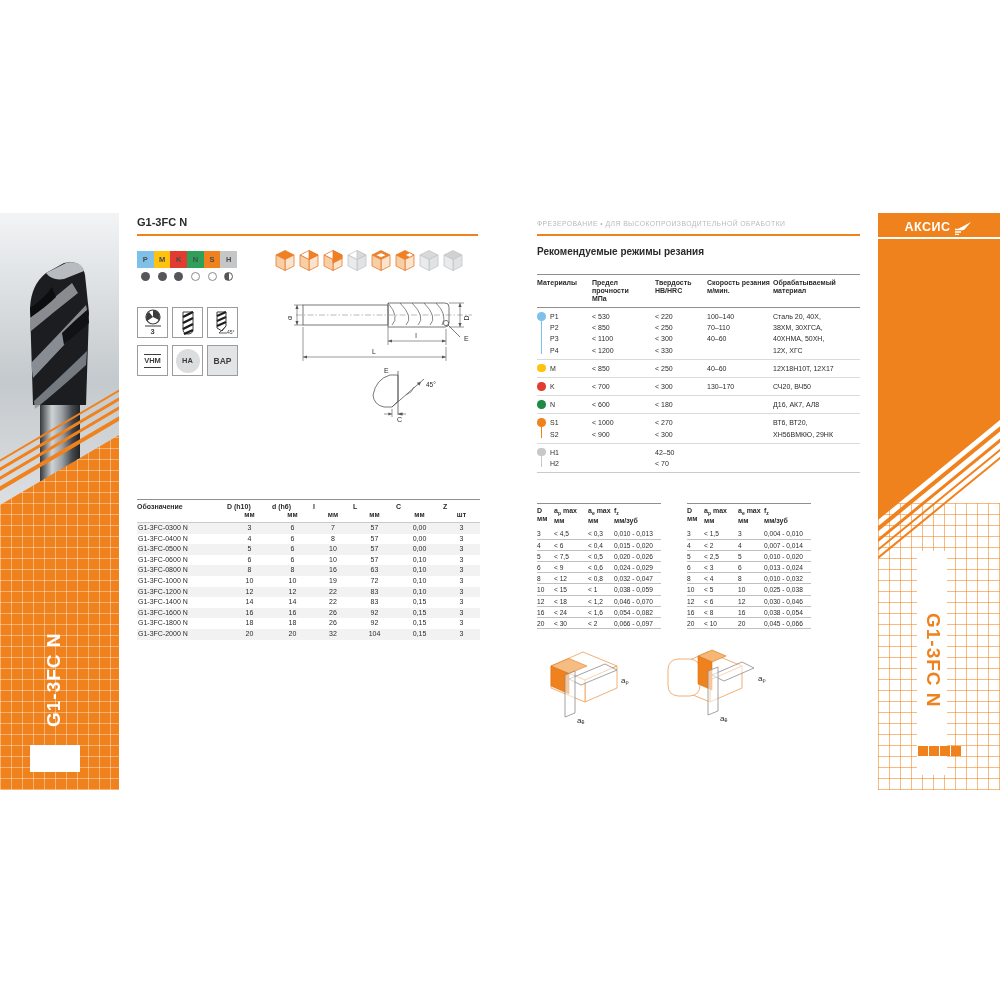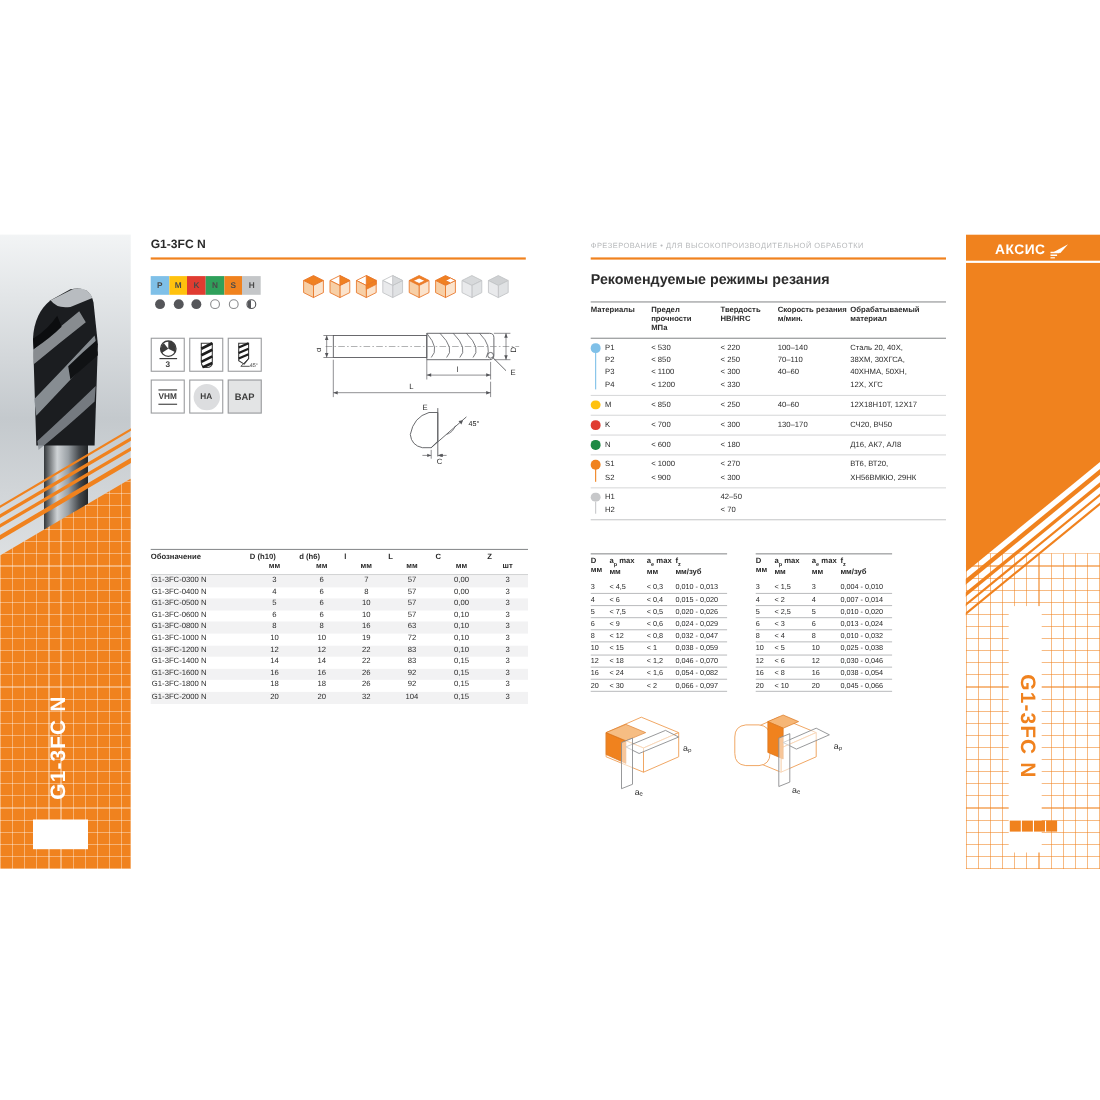--- a/index.html
+++ b/index.html
@@ -74,21 +74,21 @@
   .ibox.gray { background:#e3e4e5; border-color:#9a9c9e; }
   .ibox .t { font-size:7.5px; font-weight:bold; color:#3c3c3c; }
   .ibox .circle { width:24px; height:24px; border-radius:50%; background:#dcdddf;
      display:flex; align-items:center; justify-content:center; }
   .vhm-line { width:17px; height:1px; background:#3c3c3c; margin:1.5px 0; }
 
   
   .drawing { position:absolute; left:288px; top:283px; }
 
   
-  .cm-title { position:absolute; left:537px; top:246px; font-size:13px; font-weight:bold; }
+  .cm-title { position:absolute; left:537px; top:246px; font-size:10px; font-weight:bold; }
   .cm { position:absolute; left:537px; top:274px; width:323px; font-size:7px; }
   .cm-head { display:grid; grid-template-columns:55px 63px 52px 66px 87px;
      border-top:1px solid #8d8f91; border-bottom:1px solid #8d8f91; padding:4px 0 4px 0; }
   .cm-head div { font-weight:bold; line-height:8px; }
   .cm-head .u { font-weight:bold; }
   .cm-group { display:grid; grid-template-columns:13px 42px 63px 52px 66px 87px;
      padding:3px 0; border-bottom:1px solid #d9dadb; position:relative; }
   .cm-group:last-child { border-bottom:1px solid #c9cacb; }
   .cm-cell { line-height:11.2px; white-space:nowrap; }
   .cm-dot { position:absolute; left:0; width:8.5px; height:8.5px; border-radius:50%; top:4px; }

